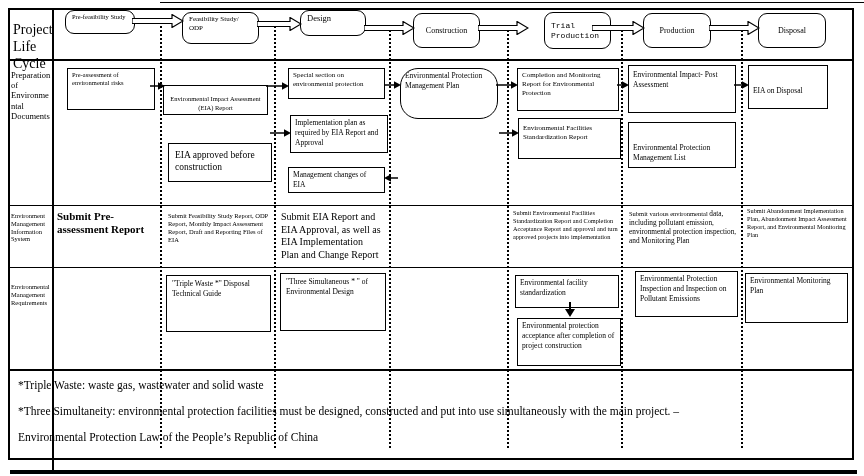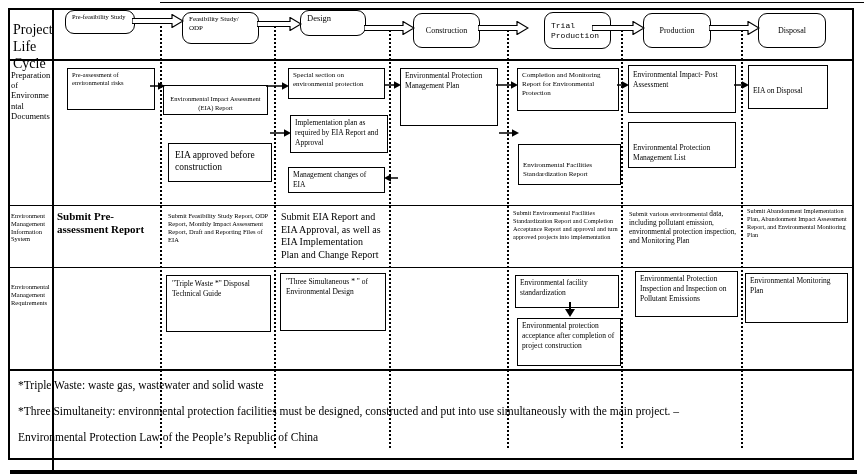--- a/index.html
+++ b/index.html
@@ -45,23 +45,23 @@
   #ph5{left:643px;top:13px;width:68px;height:35px;}
   #ph6{left:758px;top:13px;width:68px;height:35px;}
   
   #b-preassess{left:67px;top:68px;width:88px;height:42px;font-size:6.5px;}
   #b-eia-report{left:163px;top:85px;width:105px;height:30px;font-size:6.5px;text-align:center;
                 display:flex;align-items:flex-end;justify-content:center;}
   #b-eia-approved{left:168px;top:143px;width:104px;height:39px;font-size:9.5px;padding:5px 6px;}
   #b-special{left:288px;top:68px;width:97px;height:31px;font-size:7px;}
   #b-impl-plan{left:290px;top:115px;width:98px;height:38px;}
   #b-reporting{left:288px;top:167px;width:97px;height:26px;}
-  #b-epmp{left:400px;top:68px;width:98px;height:58px;}
+  #b-epmp{left:400px;top:68px;width:98px;height:51px;border-radius:18px;}
   #b-completion{left:517px;top:68px;width:102px;height:43px;font-size:7px;}
-  #b-facilities{left:518px;top:118px;width:103px;height:41px;font-size:7px;padding-top:16px;margin-top:26px;}
+  #b-facilities{left:518px;top:118px;width:103px;height:41px;font-size:7px;padding-top:5px;}
   #b-post-assess{left:628px;top:65px;width:108px;height:48px;padding-top:4px;}
   #b-epm-list{left:628px;top:122px;width:108px;height:46px;padding-top:20px;}
   #b-eia-disposal{left:748px;top:65px;width:80px;height:44px;padding-top:20px;}
   
   #t3-0{left:57px;top:210px;width:105px;font-size:11px;font-weight:600;line-height:1.15;}
   #t3-1{left:168px;top:212px;width:102px;font-size:6.5px;}
   #t3-2{left:281px;top:211px;width:102px;font-size:10px;}
   #t3-3{left:396px;top:214px;width:100px;font-size:8.5px;}
   #t3-4{left:513px;top:209px;width:106px;font-size:6.3px;}
   #t3-5{left:629px;top:209px;width:108px;font-size:6.5px;}

